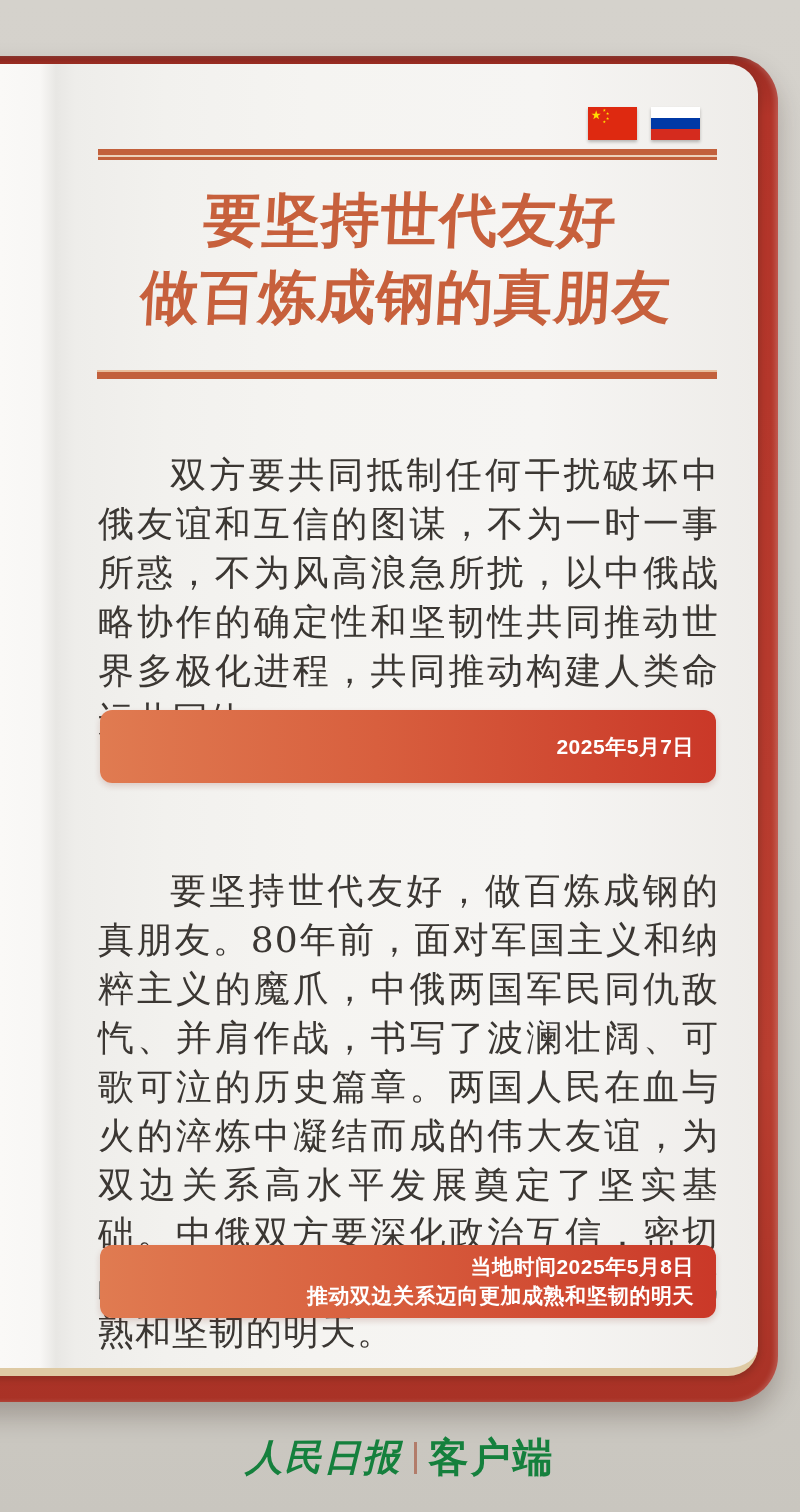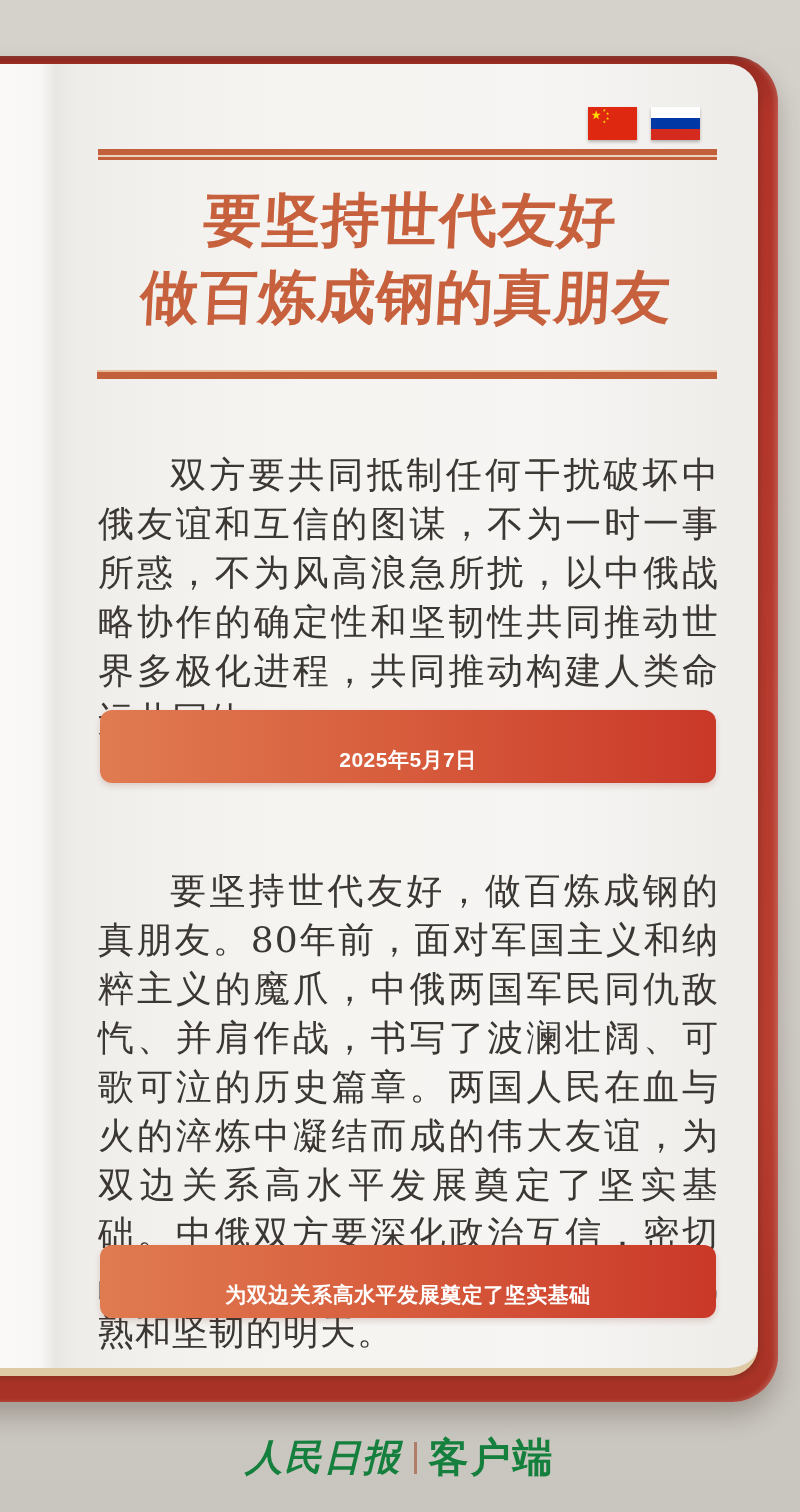--- a/index.html
+++ b/index.html
@@ -65,21 +65,21 @@
     text-indent:2em; letter-spacing:1px;
   }
   .quote-text.q1 { top:450px; }
   .quote-text.q2 { top:866px; }
 
   
   .attr-box {
     position:absolute; left:100px; width:616px; height:73px;
     border-radius:12px;
     background:linear-gradient(90deg,#e07b51 0%,#d85f3e 45%,#ca3828 100%);
-    display:flex; flex-direction:row; justify-content:center; align-items:flex-end;
+    display:flex; flex-direction:column; justify-content:center; align-items:flex-end;
     padding:10px 22px; gap:3px;
     box-shadow:0 3px 6px rgba(120,40,20,0.18);
   }
   .attr-box.b1 { top:710px; }
   .attr-box.b2 { top:1245px; }
   .attr-date, .attr-source {
     color:#ffffff; font-weight:bold; font-size:21px; line-height:26px;
     font-family:"Liberation Sans", sans-serif; letter-spacing:0.5px;
   }
 
@@ -132,20 +132,21 @@
 
 <div class="quote-text q1">双方要共同抵制任何干扰破坏中俄友谊和互信的图谋，不为一时一事所惑，不为风高浪急所扰，以中俄战略协作的确定性和坚韧性共同推动世界多极化进程，共同推动构建人类命运共同体。</div>
 
 <div class="attr-box b1">
   <div class="attr-date">2025年5月7日</div>
 </div>
 
 <div class="quote-text q2">要坚持世代友好，做百炼成钢的真朋友。80年前，面对军国主义和纳粹主义的魔爪，中俄两国军民同仇敌忾、并肩作战，书写了波澜壮阔、可歌可泣的历史篇章。两国人民在血与火的淬炼中凝结而成的伟大友谊，为双边关系高水平发展奠定了坚实基础。中俄双方要深化政治互信，密切战略协作，推动双边关系迈向更加成熟和坚韧的明天。</div>
 
 <div class="attr-box b2">
-  <div class="attr-source">为双边关系高水平发展奠定了坚实基础</div>
+  <div class="attr-date">当地时间2025年5月8日</div>
+  <div class="attr-source">推动双边关系迈向更加成熟和坚韧的明天</div>
 </div>
 
 <div class="footer">
   <span class="brand-script">人民日报</span>
   <span class="brand-divider"></span>
   <span class="brand-suffix">客户端</span>
 </div>
 
 </body></html>

